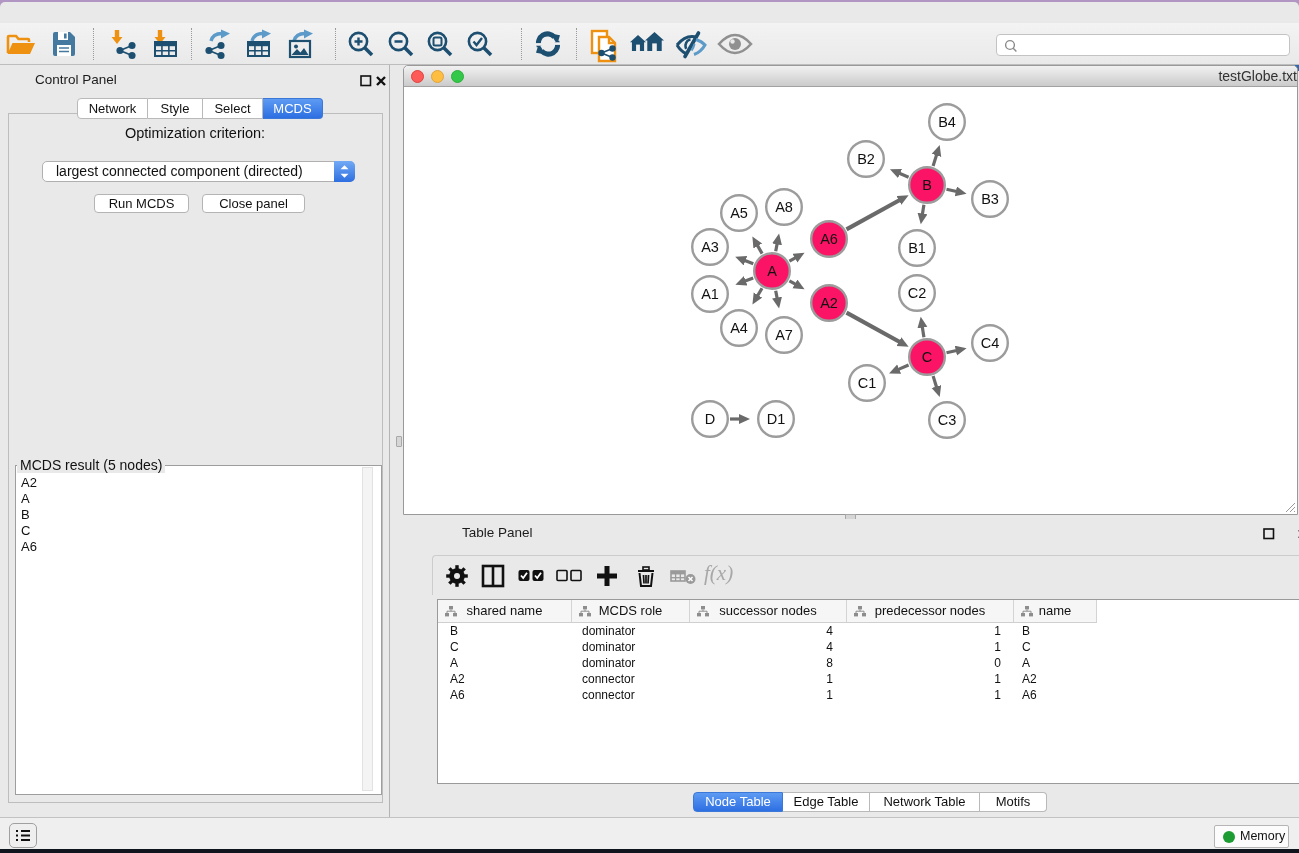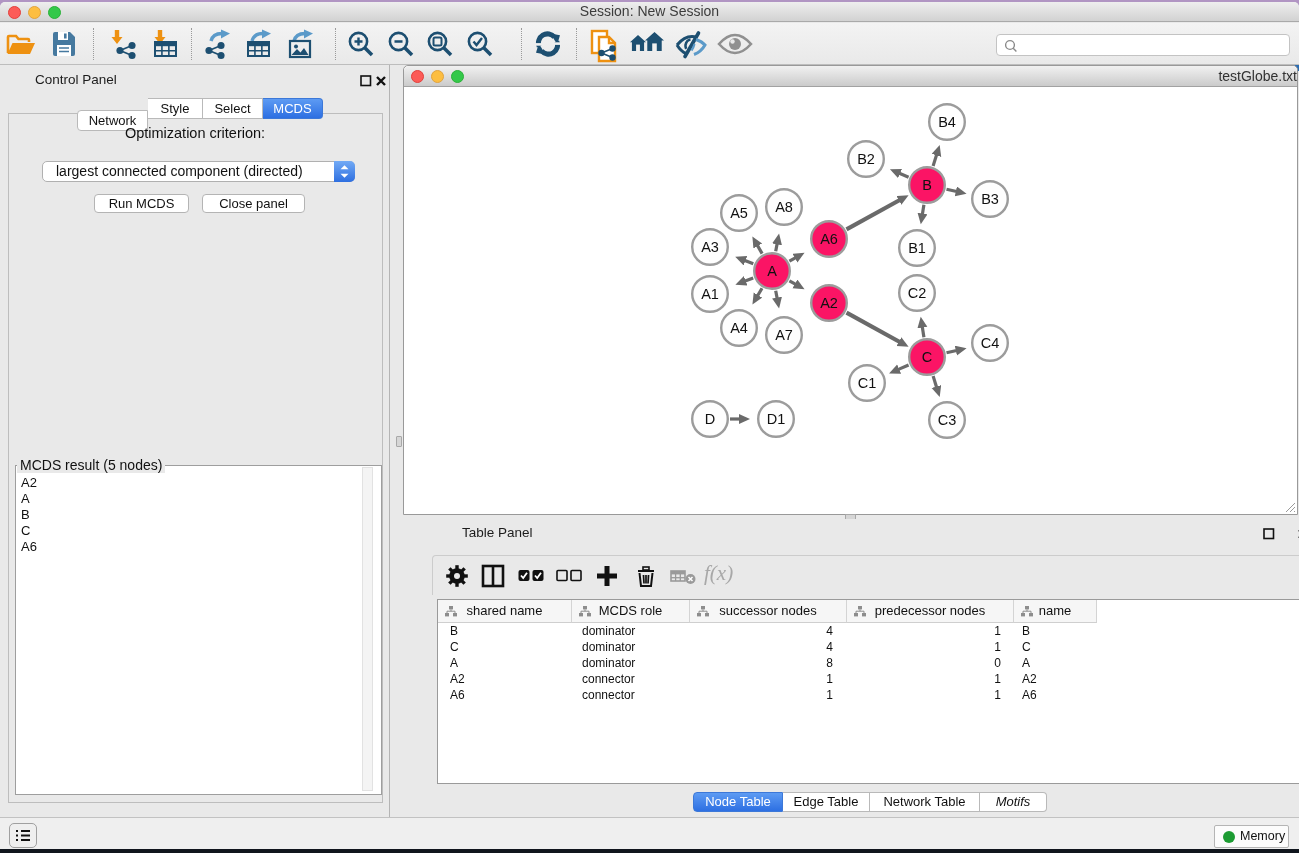--- a/index.html
+++ b/index.html
@@ -13,21 +13,21 @@
 
 #toolbar { position:absolute; left:0; top:21px; width:1299px; height:42px; background:linear-gradient(#f3f3f3,#e9e9e9); border-bottom:1px solid #bdbdbd; }
 .sep { position:absolute; top:5px; height:32px; width:0; border-left:1px dotted #9a9a9a; }
 .tbi { position:absolute; top:6px; }
 #search { position:absolute; left:996px; top:11px; width:294px; height:22px; background:#fff; border:1px solid #c3c3c3; border-radius:4px; }
 
 #cpanel { position:absolute; left:0; top:63px; width:390px; height:753px; background:#e9e9e9; border-right:1px solid #b4b4b4; }
 .ptitle { font-size:13.5px; color:#1c1c1c;margin-left:22px; }
 .tabs { position:absolute; display:flex; }
 .tab { height:21px; line-height:19px; box-sizing:border-box; background:#fff; border:1px solid #b9b9b9; border-left:none; font-size:13px; color:#111; text-align:center; }
-.tab.first { border-left:1px solid #b9b9b9; border-radius:4px 0 0 4px;margin-top:12px; }
+.tab.first { border-left:1px solid #b9b9b9; border-radius:4px 0 0 4px; }
 .tab.last { border-radius:0 4px 4px 0; }
 .tab.sel { background:linear-gradient(#5d9bf3,#2d6fe2); color:#fff; border-color:#3c78d8; }
 #cbox { position:absolute; left:8px; top:48px; width:375px; height:690px; border:1px solid #bdbdbd; background:#e9e9e9; }
 #combo { position:absolute; left:42px; top:96px; width:313px; height:21px; background:#fff; border:1px solid #b0b0b0; border-radius:5px; font-size:14px; color:#111; line-height:19px; padding-left:13px; }
 #combobtn { position:absolute; right:-1px; top:-1px; width:21px; height:21px; border-radius:0 5px 5px 0; background:linear-gradient(#72aaf5,#2e6fe0); }
 .btn { position:absolute; height:19px; background:#fff; border:1px solid #b4b4b4; border-radius:4px; font-size:13px; color:#111; text-align:center; line-height:17px; }
 #grpbox { position:absolute; left:15px; top:400px; width:367px; height:330px; border:1px solid #9e9e9e; }
 #grplabel { position:absolute; left:17px; top:392px; background:#e9e9e9; padding:0 3px; font-size:14px; color:#111; }
 #mlist { position:absolute; left:16px; top:401px; width:365px; height:328px; background:#fff; font-size:13px; color:#111; padding-top:9px; }
 #mlist .li { padding-left:5px; height:16px; line-height:16px; }
@@ -38,37 +38,31 @@
 #nettext { position:absolute; top:2px; width:100%; text-align:right; font-size:14px; color:#323232; }
 
 #tpanel { position:absolute; left:411px; top:517px; width:908px; height:297px; background:#e9e9e9; }
 #ttoolbar { position:absolute; left:21px; top:36px; width:881px; height:40px; border:1px solid #cccccc; border-radius:4px 4px 0 0; border-bottom:none; }
 #ttable { position:absolute; left:26px; top:80px; width:873px; height:185px; background:#fff; border:1px solid #9a9a9a; }
 .th { position:absolute; top:0; height:23px; background:#f6f6f6; border-right:1px solid #d4d4d4; border-bottom:1px solid #cfcfcf; font-size:13px; color:#111; text-align:center; line-height:22px; }
 .td { position:absolute; font-size:12px; color:#111; height:16px; line-height:16px; }
 .btabs { position:absolute; display:flex; }
 .btab { height:20px; line-height:18px; text-align:center; background:#fff; border:1px solid #b9b9b9; border-left:none; font-size:13px; color:#111; }
 .btab.first { border-left:1px solid #b9b9b9; border-radius:4px 0 0 4px; }
-.btab.last { border-radius:0 4px 4px 0;font-style:italic; }
+.btab.last { border-radius:0 4px 4px 0; }
 .btab.sel { background:linear-gradient(#5d9bf3,#2d6fe2); color:#fff; border-color:#3c78d8; }
 
 #statusbar { position:absolute; left:0; top:815px; width:1299px; height:32px; background:#efefef; border-top:1px solid #c2c2c2; }
 #memui { position:absolute; right:10px; top:7px; width:75px; height:23px; background:#fcfcfc; border:1px solid #b5b5b5; border-radius:2px; font-size:12.5px; color:#111; line-height:21px; }
 #listbtn { position:absolute; left:9px; top:5px; width:28px; height:25px; border:1px solid #a0a0a0; border-radius:5px; }
 .grip { position:absolute; background:#d6d6d6; border:1px solid #a8a8a8; border-radius:1px; }
 </style></head>
 <body>
 <div style="position:absolute; left:0; top:0; width:1299px; height:12px; background:#b195c3;"></div>
 <div id="app">
-  <div id="titlebar">
-    <div class="light" style="left:8px; background:#fc5b57; border:1px solid #e2403c;"></div>
-    <div class="light" style="left:28px; background:#fdbe41; border:1px solid #e1a33e;"></div>
-    <div class="light" style="left:48px; background:#34c84a; border:1px solid #2ab138;"></div>
-    <div id="titletext">Session: New Session</div>
-  </div>
   <div id="toolbar">
     <svg class="tbi" style="left:5px;top:6px" width="32" height="30" viewBox="0 0 32 30">
         <path d="M3 24 L3 8 Q3 7 4 7 L11 7 L13.5 10 L23 10 Q24 10 24 11 L24 13" fill="none" stroke="#ee9111" stroke-width="2.6"></path>
         <path d="M7.5 14 L30 14 L25 25 L2.5 25 Z" fill="#ee9111"></path>
       </svg>
     <svg class="tbi" style="left:50px;top:6px" width="28" height="30" viewBox="0 0 28 30">
         <path d="M3 5 Q3 3 5 3 L20 3 L25 8 L25 25 Q25 27 23 27 L5 27 Q3 27 3 25 Z" fill="#46799f"></path>
         <rect x="8" y="3" width="10" height="8" fill="#fff"></rect>
         <rect x="14" y="4.5" width="2.6" height="5" fill="#46799f"></rect>
         <rect x="7" y="16" width="14" height="11" fill="#fff"></rect>

